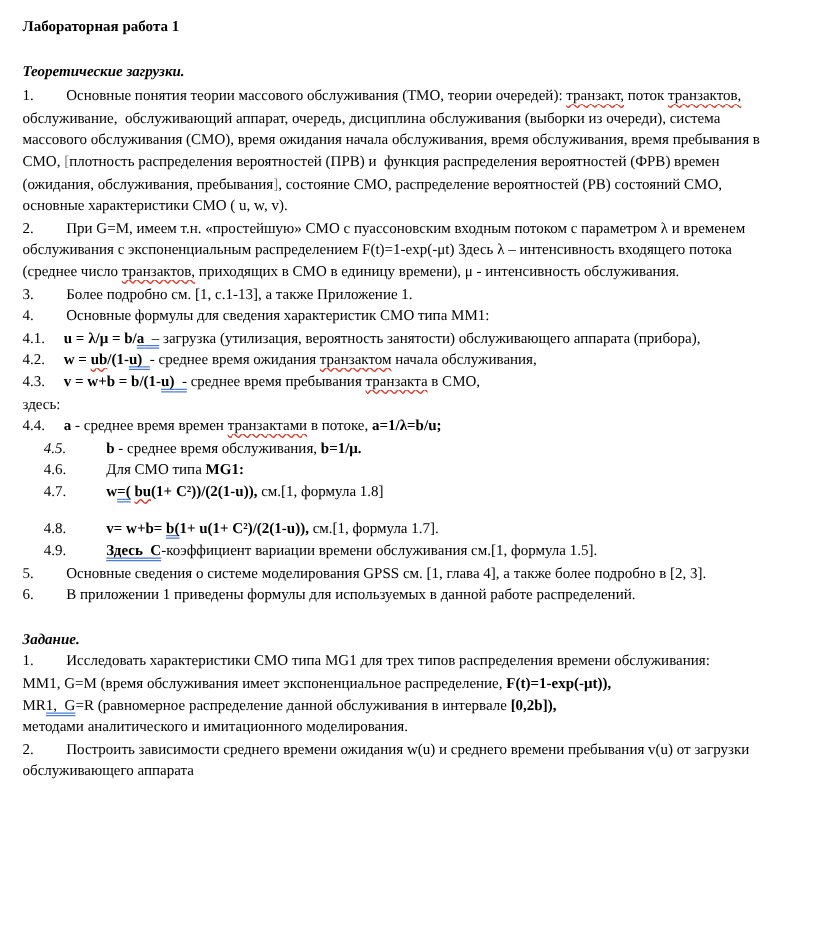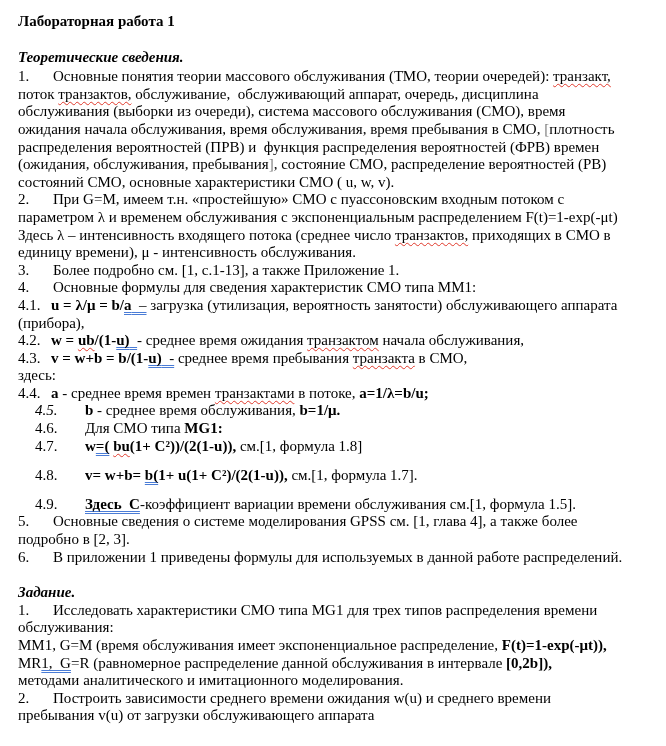--- a/index.html
+++ b/index.html
@@ -6,21 +6,21 @@
   body {
     width: 666px; height: 746px;
     background: #ffffff;
     overflow: hidden;
   }
   .page {
     box-sizing: border-box;
     width: 643px; height: 746px;
     padding: 13px 16px 0 18px;
     font-family: "Liberation Serif", "DejaVu Serif", serif;
-    font-size: 15px;
+    font-size: 12px;
     line-height: 17.6px;
     color: #000000;
     overflow: hidden;
   }
   .block { white-space: pre-wrap; }
   .num { display: inline-block; }
   .b { font-weight: bold; }
   .i { font-style: italic; }
   .sq {
     text-decoration-line: underline;
@@ -38,35 +38,35 @@
     text-underline-offset: 2px;
     text-decoration-skip-ink: none;
   }
   .gray { color: var(--bracket, #7f7f7f); }
 </style>
 </head>
 <body>
 
 <div class="page">
     <div class="block"><span class="seg b">Лабораторная работа 1</span></div>
-    <div class="block" style="margin-top: 18px;"><span class="seg b i">Теоретические сведения.</span></div>
+    <div class="block" style="margin-top: 18px;"><span class="seg b i">Теоретические загрузки.</span></div>
     <div class="block" style="margin-top: 2px;"><span class="num" style="width: 35px;">1.</span><span class="seg">Основные понятия теории массового обслуживания (ТМО, теории очередей): </span><span class="seg sq">транзакт,</span><span class="seg"> поток </span><span class="seg sq">транзактов,</span><span class="seg"> обслуживание,  обслуживающий аппарат, очередь, дисциплина обслуживания (выборки из очереди), система массового обслуживания (СМО), время ожидания начала обслуживания, время обслуживания, время пребывания в СМО, </span><span class="seg gray">[</span><span class="seg">плотность распределения вероятностей (ПРВ) и  функция распределения вероятностей (ФРВ) времен (ожидания, обслуживания, пребывания</span><span class="seg gray">]</span><span class="seg">, состояние СМО, распределение вероятностей (РВ) состояний СМО, основные характеристики СМО ( u, w, v).</span></div>
     <div class="block"><span class="num" style="width: 35px;">2.</span><span class="seg">При G=M, имеем т.н. «простейшую» СМО с пуассоновским входным потоком с параметром λ и временем обслуживания с экспоненциальным распределением F(t)=1-exp(-μt) Здесь λ – интенсивность входящего потока (среднее число </span><span class="seg sq">транзактов,</span><span class="seg"> приходящих в СМО в единицу времени), μ - интенсивность обслуживания.</span></div>
     <div class="block"><span class="num" style="width: 35px;">3.</span><span class="seg">Более подробно см. [1, с.1-13], а также Приложение 1.</span></div>
     <div class="block"><span class="num" style="width: 35px;">4.</span><span class="seg">Основные формулы для сведения характеристик СМО типа ММ1:</span></div>
     <div class="block"><span class="num" style="width: 33px;">4.1.</span><span class="seg b">u = λ/μ = b/</span><span class="seg b gu">a</span><span class="seg gu">  –</span><span class="seg"> загрузка (утилизация, вероятность занятости) обслуживающего аппарата (прибора),</span></div>
     <div class="block"><span class="num" style="width: 33px;">4.2.</span><span class="seg b">w = </span><span class="seg b sq">ub</span><span class="seg b">/(1-</span><span class="seg b gu">u)</span><span class="seg gu">  </span><span class="seg">- среднее время ожидания </span><span class="seg sq">транзактом</span><span class="seg"> начала обслуживания,</span></div>
     <div class="block"><span class="num" style="width: 33px;">4.3.</span><span class="seg b">v = w+b = b/(1-</span><span class="seg b gu">u)</span><span class="seg gu">  -</span><span class="seg"> среднее время пребывания </span><span class="seg sq">транзакта</span><span class="seg"> в СМО,</span></div>
     <div class="block"><span class="seg">здесь:</span></div>
     <div class="block"><span class="num" style="width: 33px;">4.4.</span><span class="seg b">a</span><span class="seg"> - среднее время времен </span><span class="seg sq">транзактами</span><span class="seg"> в потоке, </span><span class="seg b">a=1/λ=b/u;</span></div>
     <div class="block" style="padding-left: 17px;"><span class="num" style="width: 50px; font-style: italic;">4.5.</span><span class="seg b">b</span><span class="seg"> - среднее время обслуживания, </span><span class="seg b">b=1/μ.</span></div>
     <div class="block" style="padding-left: 17px;"><span class="num" style="width: 50px;">4.6.</span><span class="seg">Для СМО типа </span><span class="seg b">MG1:</span></div>
     <div class="block" style="padding-left: 17px;"><span class="num" style="width: 50px;">4.7.</span><span class="seg b">w</span><span class="seg b gu">=(</span><span class="seg b"> </span><span class="seg b sq">bu</span><span class="seg b">(1+ C²))/(2(1-u)),</span><span class="seg"> см.[1, формула 1.8]</span></div>
     <div class="block" style="padding-left: 17px; margin-top: 12px;"><span class="num" style="width: 50px;">4.8.</span><span class="seg b">v= w+b= </span><span class="seg b gu">b(</span><span class="seg b">1+ u(1+ C²)/(2(1-u)),</span><span class="seg"> см.[1, формула 1.7].</span></div>
-    <div class="block" style="padding-left: 17px;"><span class="num" style="width: 50px; margin-top: 11px;">4.9.</span><span class="seg b gu">Здесь  С</span><span class="seg">-коэффициент вариации времени обслуживания см.[1, формула 1.5].</span></div>
+    <div class="block" style="padding-left: 17px;"><span class="num" style="width: 50px;">4.9.</span><span class="seg b gu">Здесь  С</span><span class="seg">-коэффициент вариации времени обслуживания см.[1, формула 1.5].</span></div>
     <div class="block"><span class="num" style="width: 35px;">5.</span><span class="seg">Основные сведения о системе моделирования GPSS см. [1, глава 4], а также более подробно в [2, 3].</span></div>
     <div class="block"><span class="num" style="width: 35px;">6.</span><span class="seg">В приложении 1 приведены формулы для используемых в данной работе распределений.</span></div>
     <div class="block" style="margin-top: 18px;"><span class="seg b i">Задание.</span></div>
     <div class="block"><span class="num" style="width: 35px;">1.</span><span class="seg">Исследовать характеристики СМО типа MG1 для трех типов распределения времени обслуживания:</span></div>
     <div class="block"><span class="seg">ММ1, G=M (время обслуживания имеет экспоненциальное распределение, </span><span class="seg b">F(t)=1-exp(-μt)),</span></div>
     <div class="block"><span class="seg">MR</span><span class="seg gu">1,  G</span><span class="seg">=R (равномерное распределение данной обслуживания в интервале </span><span class="seg b">[0,2b]),</span></div>
     <div class="block"><span class="seg">методами аналитического и имитационного моделирования.</span></div>
     <div class="block"><span class="num" style="width: 35px;">2.</span><span class="seg">Построить зависимости среднего времени ожидания w(u) и среднего времени пребывания v(u) от загрузки обслуживающего аппарата</span></div>
   </div>
 

